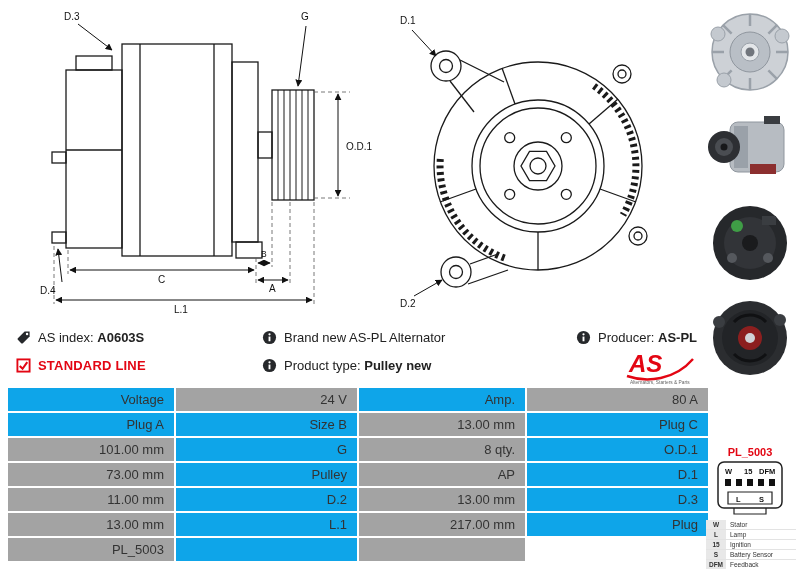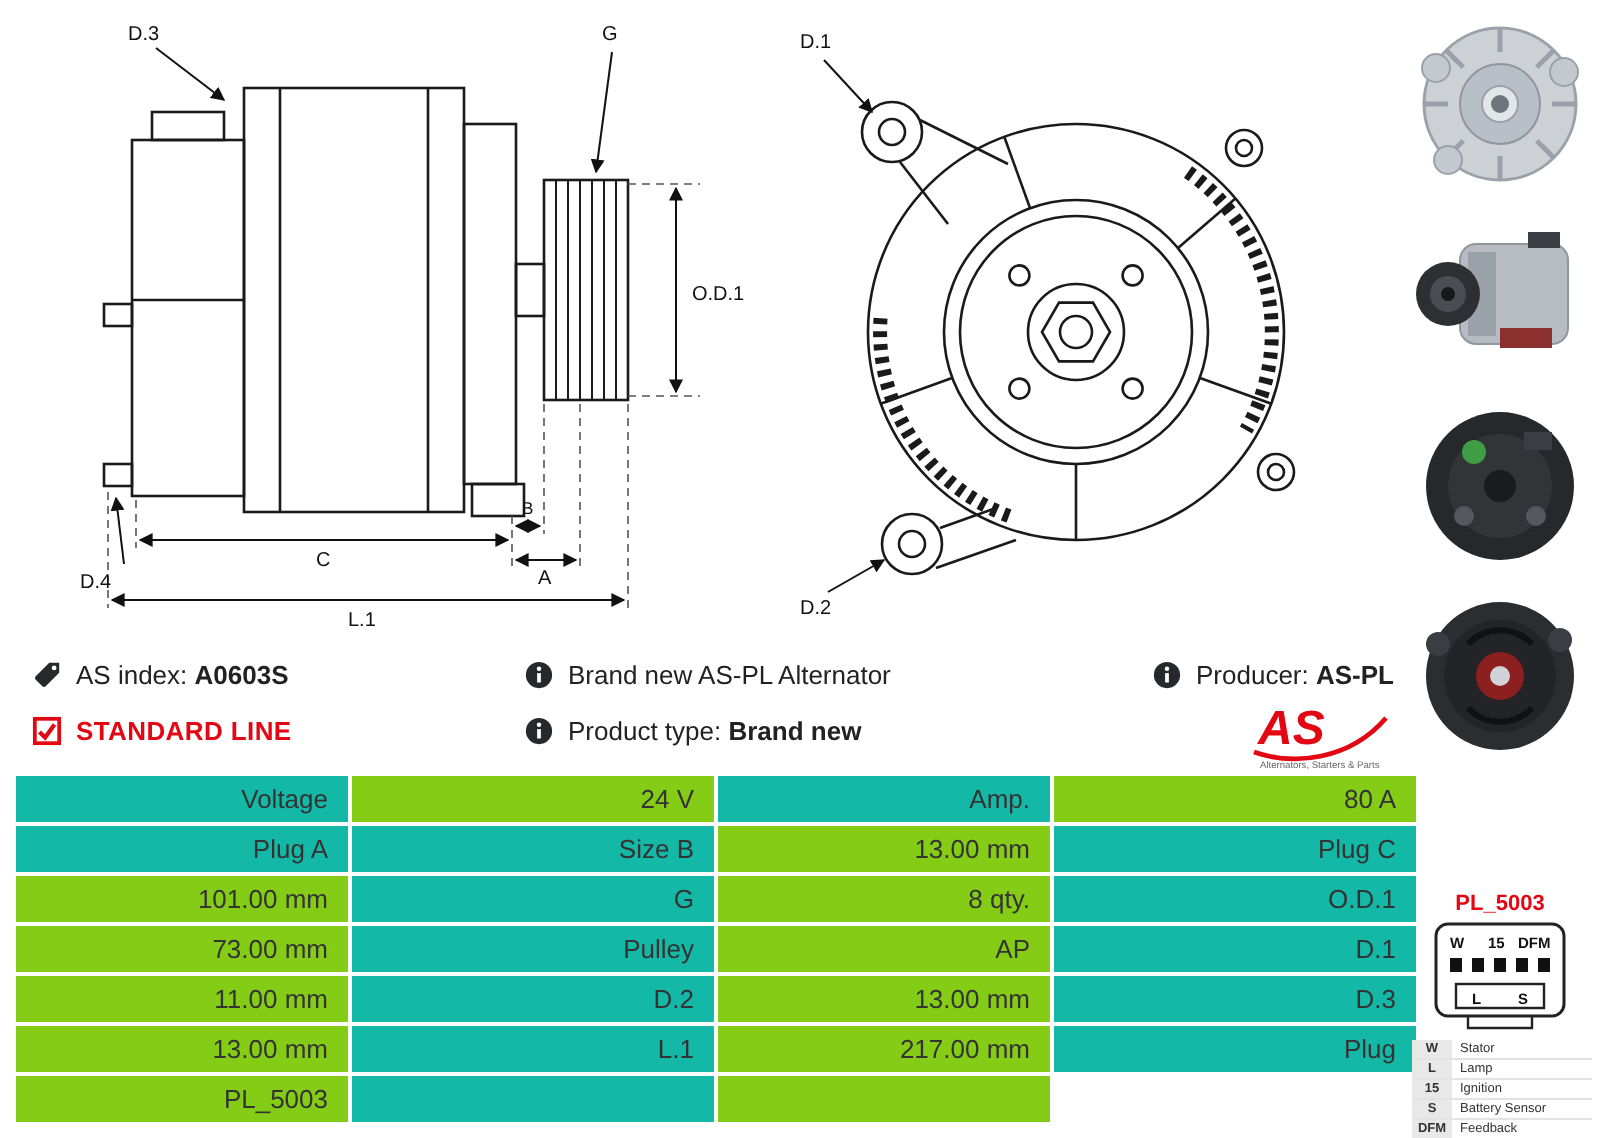--- a/index.html
+++ b/index.html
@@ -12,22 +12,22 @@
   
   .info-item{position:absolute;display:flex;align-items:center;gap:7px;font-size:13px;white-space:nowrap}
   .info-item .ic{width:15px;height:15px;flex:0 0 auto}
   .info-item strong{font-weight:bold}
   .std-line{color:#e30613;font-weight:bold;letter-spacing:.2px}
   
   .spec{position:absolute;left:8px;top:388px;width:700px;display:grid;
         grid-template-columns:166px 181px 166px 181px;grid-auto-rows:23px;gap:2px;
         background:#fff;font-size:13px;color:#333}
   .spec>div{display:flex;align-items:center;justify-content:flex-end;padding-right:10px;overflow:hidden}
-  .lbl{background:#14b8a6}
-  .val{background:#84cc16}
+  .lbl{background:#0ea5e9}
+  .val{background:#a3a3a3}
   
   .photos{position:absolute;left:704px;top:0;width:92px;height:569px}
   .photo{position:absolute;left:0;width:92px;height:92px}
   .plug-title{position:absolute;left:0;top:446px;width:92px;text-align:center;
               color:#e30613;font-weight:bold;font-size:11px}
   .plug-legend{position:absolute;left:2px;top:520px;width:90px;font-size:6.5px;line-height:9px;color:#333}
   .plug-legend .row{display:flex;gap:4px;border-bottom:1px solid #e3e3e3}
   .plug-legend .k{display:inline-block;width:20px;font-weight:bold;background:#e8e8e8;text-align:center}
 </style>
 </head>
@@ -168,21 +168,21 @@
     </svg>
     <span class="std-line">STANDARD LINE</span>
   </div>
 
   <div class="info-item" style="left:262px;top:32px">
     <svg class="ic" viewBox="0 0 16 16">
       <circle cx="8" cy="8" r="7" fill="#26282b"></circle>
       <rect x="7" y="7" width="2" height="5" fill="#fff"></rect>
       <circle cx="8" cy="4.6" r="1.2" fill="#fff"></circle>
     </svg>
-    <span><span>Product type:</span>&nbsp;<strong>Brand new</strong></span>
+    <span><span>Product type:</span>&nbsp;<strong>Pulley new</strong></span>
   </div>
 
   <div class="info-item" style="right:8px;top:4px">
     <svg class="ic" viewBox="0 0 16 16">
       <circle cx="8" cy="8" r="7" fill="#26282b"></circle>
       <rect x="7" y="7" width="2" height="5" fill="#fff"></rect>
       <circle cx="8" cy="4.6" r="1.2" fill="#fff"></circle>
     </svg>
     <span><span>Producer:</span>&nbsp;<strong>AS-PL</strong></span>
   </div>

